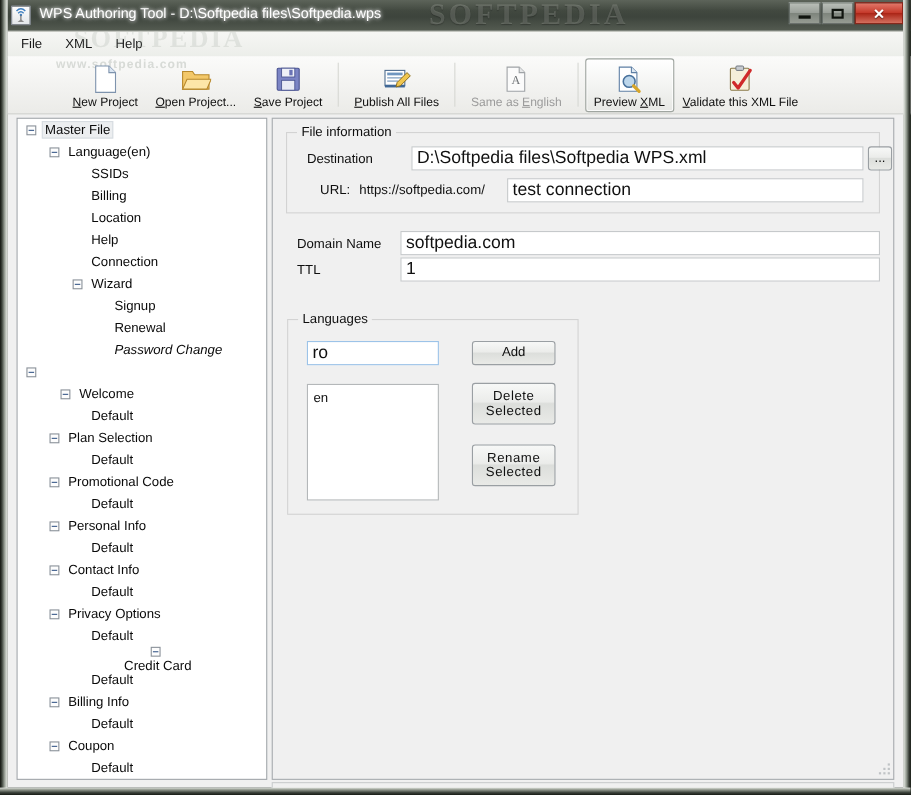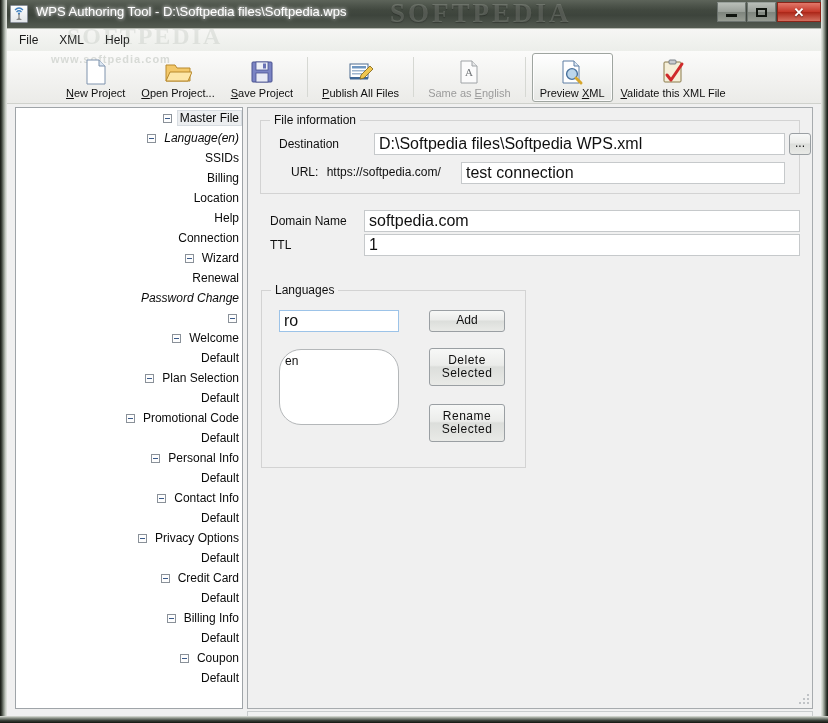--- a/index.html
+++ b/index.html
@@ -148,21 +148,21 @@
     position:absolute; left:8px; top:78px; width:228px; height:602px;
     background:#ffffff;
     border:1px solid #9fa4a8;
     box-sizing:border-box;
     overflow:hidden;
   }
   .tnode {
     position:relative;
     height:20px; display:flex; align-items:center;
     font-size: 12px; color:#0a0a0a;
-    cursor:default; white-space:nowrap;justify-content:flex-end;
+    cursor:default; white-space:nowrap;
   }
   .tnode .tlabel { padding: 1px 3px; }
   .tnode.sel .tlabel { background:#eceef0; border:1px solid #d7dce1; padding: 0 2px; }
   .expander {
     width:9px; height:9px; border:1px solid #8a9199; background:#fdfdfd;
     box-sizing:border-box; position:relative; margin-right:5px; flex:0 0 auto;
   }
   .expander::before {
     content:''; position:absolute; left:1px; top:3px; width:5px; height:1px; background:#3a5a8a;
   }
@@ -370,21 +370,21 @@
         </span>
         <span class="lbl"><span class="acc">V</span>alidate this XML File</span>
       </div>
     </div>
 
     <div class="tree-pane" id="tree">
         <div class="tnode sel" style="padding-left: 8px;">
           <span class="expander"></span>
           <span class="tlabel">Master File</span>
         </div>
-        <div class="tnode" style="padding-left: 29px; font-style: italic;">
+        <div class="tnode" style="padding-left: 29px;">
           <span class="expander"></span>
           <span class="tlabel">Language(en)</span>
         </div>
         <div class="tnode" style="padding-left: 50px;">
           <span class="expander hidden"></span>
           <span class="tlabel">SSIDs</span>
         </div>
         <div class="tnode" style="padding-left: 50px;">
           <span class="expander hidden"></span>
           <span class="tlabel">Billing</span>
@@ -400,20 +400,24 @@
         <div class="tnode" style="padding-left: 50px;">
           <span class="expander hidden"></span>
           <span class="tlabel">Connection</span>
         </div>
         <div class="tnode" style="padding-left: 50px;">
           <span class="expander"></span>
           <span class="tlabel">Wizard</span>
         </div>
         <div class="tnode" style="padding-left: 71px;">
           <span class="expander hidden"></span>
+          <span class="tlabel">Signup</span>
+        </div>
+        <div class="tnode" style="padding-left: 71px;">
+          <span class="expander hidden"></span>
           <span class="tlabel">Renewal</span>
         </div>
         <div class="tnode" style="padding-left: 71px; font-style: italic;">
           <span class="expander hidden"></span>
           <span class="tlabel">Password Change</span>
         </div>
         <div class="tnode" style="padding-left: 8px;">
           <span class="expander"></span>
         </div>
         <div class="tnode" style="padding-left: 39px;">
@@ -457,21 +461,21 @@
           <span class="tlabel">Default</span>
         </div>
         <div class="tnode" style="padding-left: 29px;">
           <span class="expander"></span>
           <span class="tlabel">Privacy Options</span>
         </div>
         <div class="tnode" style="padding-left: 50px;">
           <span class="expander hidden"></span>
           <span class="tlabel">Default</span>
         </div>
-        <div class="tnode" style="padding-left: 29px;">
+        <div class="tnode" style="padding-left: 29px; flex-direction: column;">
           <span class="expander"></span>
           <span class="tlabel">Credit Card</span>
         </div>
         <div class="tnode" style="padding-left: 50px;">
           <span class="expander hidden"></span>
           <span class="tlabel">Default</span>
         </div>
         <div class="tnode" style="padding-left: 29px;">
           <span class="expander"></span>
           <span class="tlabel">Billing Info</span>
@@ -517,21 +521,21 @@
 
       <div class="gbox" style="left:13px; top:182px; width:265px; height:178px;">
         <span class="gtitle">Languages</span>
 
         <input class="txt focus" type="text" style="left: 17px; top: 19px; width: 120px; height: 22px;" value="ro">
 
         <div class="btn" style="left:167px; top:19px; width:76px; height:22px;">
           <span>Add</span>
         </div>
 
-        <div class="listbox" style="left:17px; top:58px; width:120px; height:76px;border-radius:22px;" id="langlist">
+        <div class="listbox" style="left:17px; top:58px; width:120px; height:106px;" id="langlist">
             <div class="li">en</div>
           </div>
 
         <div class="btn small" style="left:167px; top:57px; width:76px; height:38px; flex-direction:column;">
           <span>Delete</span>
           <span>Selected</span>
         </div>
 
         <div class="btn small" style="left:167px; top:113px; width:76px; height:38px; flex-direction:column;">
           <span>Rename</span>

